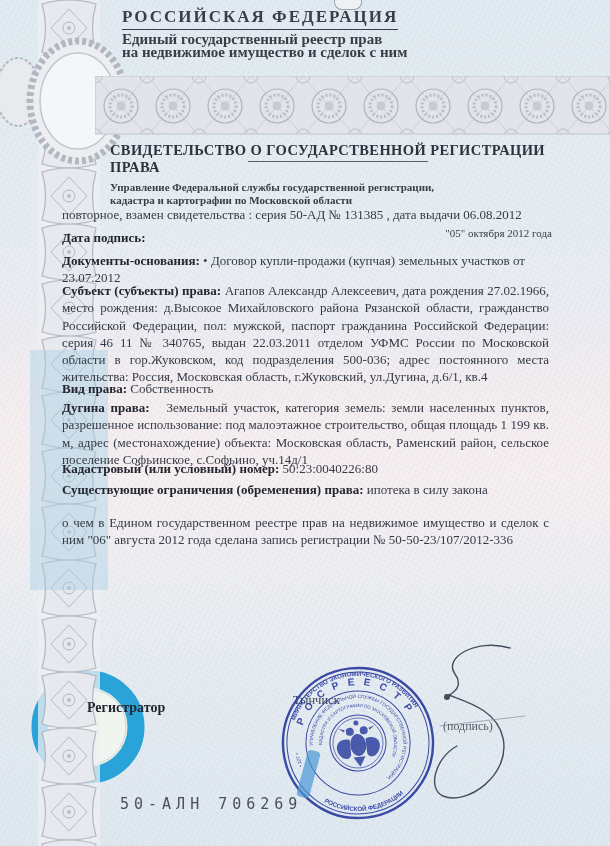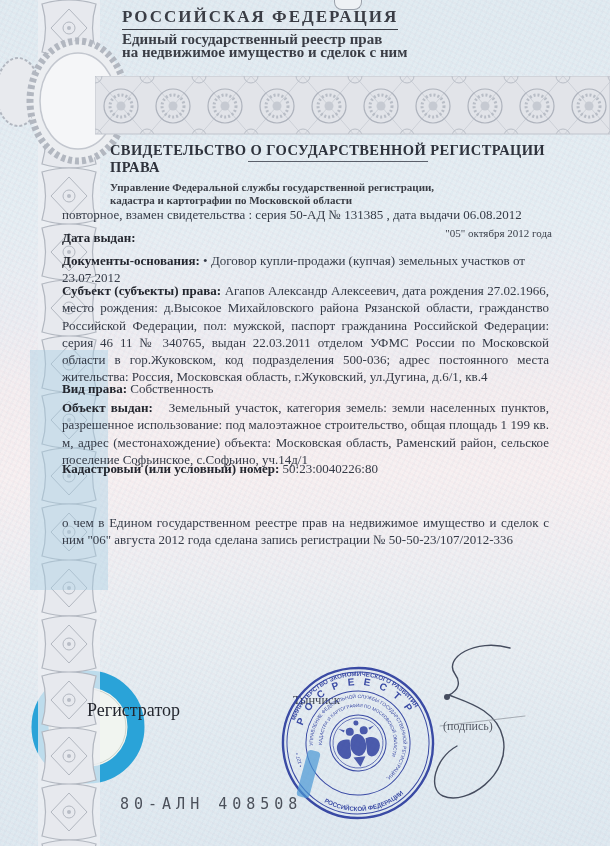--- a/index.html
+++ b/index.html
@@ -21,21 +21,21 @@
   .title-blk{left:110px;right:12px;top:142px;text-align:left;}
   .title-main{font-size:14.5px;font-weight:bold;letter-spacing:.4px;color:#2e323c;}
   .title-underline{left:248px;top:161px;width:180px;height:0;border-bottom:1px solid #5a5f6a;}
   .title-sub{font-size:11px;font-weight:bold;line-height:13px;color:#3a3d45;margin-top:5px;}
   
   .body-line{left:62px;width:487px;font-size:13px;line-height:17.3px;}
   .just{text-align:justify;margin-top:16px;}
   b{color:#23262e;}
   .date-right{right:58px;top:227px;font-size:11px;color:#3a3f4a;}
   
-  .registrar{left:87px;top:700px;font-size:18px;font-weight:normal;color:#23262e;}
+  .registrar{left:87px;top:700px;font-size:14px;font-weight:bold;color:#23262e;}
   .registrar-name{left:293px;top:693px;font-size:12.5px;color:#3c4250;z-index:3;}
   .sign-caption{left:443px;top:719px;font-size:12px;color:#565b66;z-index:6;}
   .serial{left:120px;top:795px;font-family:"DejaVu Sans Mono", monospace;font-size:15px;letter-spacing:5px;color:#4b505a;}
   .band-top{left:95px;top:76px;z-index:0;}
   .band-left{left:0;top:0;z-index:0;}
   .stamp-wrap{left:280px;top:665px;width:156px;height:156px;z-index:4;transform:rotate(-6deg);opacity:.92;}
   .streak{left:302px;top:750px;width:13px;height:48px;background:#4a97d4;opacity:.7;border-radius:4px;transform:rotate(15deg);z-index:5;}
   .sig-wrap{left:415px;top:640px;z-index:6;}
   .txt{z-index:2;}
 </style>
@@ -107,49 +107,53 @@
     <div class="title-sub">
       <div>Управление Федеральной службы государственной регистрации,</div>
       <div>кадастра и картографии по Московской области</div>
     </div>
   </div>
   <div class="abs title-underline"></div>
 
   <div class="abs body-line txt" style="top:206px;">повторное, взамен свидетельства : серия 50-АД  № 131385 , дата выдачи 06.08.2012</div>
 
   <div class="abs body-line txt" style="top:229px;">
-    <b>Дата выдан:</b>
+    <b>Дата подпись:</b>
   </div>
   <div class="abs date-right txt">"05" октября 2012 года</div>
 
   <div class="abs body-line txt" style="top:252px;">
     <b>Документы-основания:</b>
     <span>• Договор купли-продажи (купчая) земельных участков от 23.07.2012</span>
   </div>
 
   <div class="abs body-line just txt" style="top:266px;">
     <b>Субъект (субъекты) права:</b>
     <span>Агапов Александр Алексеевич, дата рождения 27.02.1966, место рождения: д.Высокое Михайловского района Рязанской области, гражданство Российской Федерации, пол: мужской, паспорт гражданина Российской Федерации: серия 46 11 № 340765, выдан 22.03.2011 отделом УФМС России по Московской области в гор.Жуковском, код подразделения 500-036; адрес постоянного места жительства: Россия, Московская область, г.Жуковский, ул.Дугина, д.6/1, кв.4</span>
   </div>
 
   <div class="abs body-line txt" style="top:364px;margin-top:16px;">
     <b>Вид права:</b>
     <span>Собственность</span>
   </div>
 
   <div class="abs body-line just txt" style="top:383px;">
-    <b>Объект выдан:</b>&nbsp;&nbsp;
+    <b>Дугина права:</b>&nbsp;&nbsp;
     <span>Земельный участок, категория земель: земли населенных пунктов, разрешенное использование: под малоэтажное строительство, общая площадь 1 199 кв. м, адрес (местонахождение) объекта: Московская область, Раменский район, сельское поселение Софьинское, с.Софьино, уч.14д/1</span>
   </div>
 
   <div class="abs body-line txt" style="top:460px;">
     <b>Кадастровый (или условный) номер:</b>
     <span>50:23:0040226:80</span>
   </div>
 
+  <div class="abs body-line txt" style="top:481px;">
+    <b>Существующие ограничения (обременения) права:</b>
+    <span>ипотека в силу закона</span>
+  </div>
 
   <div class="abs body-line just txt" style="top:498px;">о чем в Едином государственном реестре прав на недвижимое имущество и сделок с ним  "06" августа 2012 года сделана запись регистрации № 50-50-23/107/2012-336</div>
 
   <div class="abs registrar txt">Регистратор</div>
   <div class="abs registrar-name">Тынчиск</div>
 
   <svg class="abs stamp-wrap" viewBox="0 0 156 156">
     <g fill="none" stroke="#2c3d9e">
       <circle cx="78" cy="78" r="75" stroke-width="2.4"></circle>
       <circle cx="78" cy="78" r="71" stroke-width="1"></circle>
@@ -197,15 +201,15 @@
   <svg class="abs sig-wrap" width="140" height="180">
     <g fill="none" stroke="#454c5e" stroke-width="1.4" stroke-linecap="round">
       <path d="M95,8 C60,-2 28,18 40,34 C46,42 44,50 34,55"></path>
       <path d="M34,55 C52,62 82,70 88,98 C96,135 52,166 28,156 C12,149 20,118 42,106"></path>
       <path d="M25,86 L110,76" stroke-width="0.7" stroke="#8a8f98"></path>
     </g>
     <circle cx="32" cy="57" r="3" fill="#454c5e"></circle>
   </svg>
   <div class="abs sign-caption">(подпись)</div>
 
-  <div class="abs serial txt">80-АЛН 408508</div>
+  <div class="abs serial txt">50-АЛН 706269</div>
 
 </div>
 
 </body></html>

